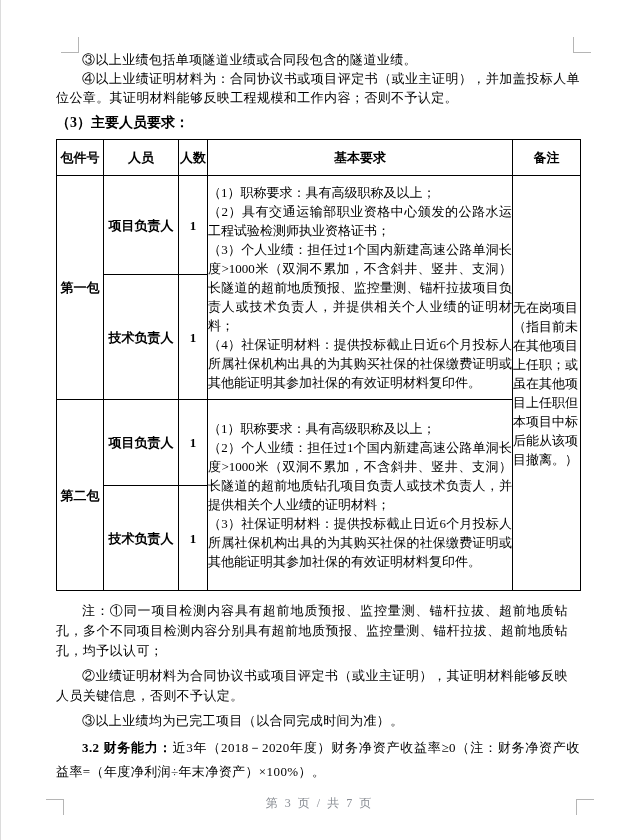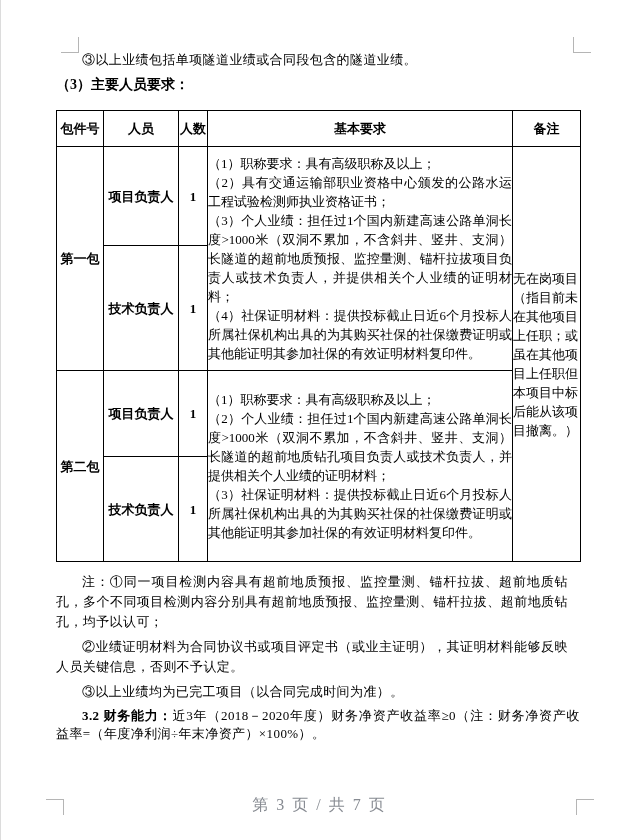--- a/index.html
+++ b/index.html
@@ -24,21 +24,21 @@
   .para{
     font-size:13px;line-height:19px;margin:0;
     text-indent:2em;text-align:justify;letter-spacing:0.4px;
   }
   .heading{
     font-size:14px;font-weight:bold;margin:6px 0 7px 0;line-height:19px;
   }
 
   table.ptable{
     border-collapse:collapse;table-layout:fixed;width:524px;
-    margin:16px 0 8px 0;
+    margin:7px 0 8px 0;
   }
   table.ptable col.c1{width:47px;}
   table.ptable col.c2{width:75px;}
   table.ptable col.c3{width:29px;}
   table.ptable col.c4{width:305px;}
   table.ptable col.c5{width:68px;}
   table.ptable th,table.ptable td{
     border:1px solid #000;font-size:13px;line-height:19px;
     padding:0;overflow:hidden;
   }
@@ -55,44 +55,45 @@
     vertical-align:middle;padding:1px 2px;font-size:13px;line-height:19px;
     word-break:break-all;text-align:left;
   }
 
   .notes-block{margin-top:10px;}
   .note{
     font-size:13px;line-height:20px;margin:0 12px 5px 0;
     text-indent:2em;text-align:justify;letter-spacing:0.4px;
   }
   .finance{
-    font-size:13px;line-height:18px;margin:2px 0 0 0;
+    font-size:13px;line-height:24px;margin:2px 0 0 0;
     text-indent:2em;text-align:justify;letter-spacing:0.4px;
   }
   .finance .bold{font-weight:bold;}
 
   .footer{
     position:absolute;left:0;top:795px;width:637px;
-    text-align:center;font-size:16px;color:#878b92;letter-spacing:2px;
+    text-align:center;font-size:12px;color:#878b92;letter-spacing:2px;
     font-family:"Liberation Serif","DejaVu Serif",serif;
   }
 </style>
 </head>
 <body>
 
 <div class="page">
 
   <div class="crop-mark tl"></div>
   <div class="crop-mark tr"></div>
   <div class="crop-mark bl"></div>
   <div class="crop-mark br"></div>
 
   <div class="content">
 
     <p class="para">③以上业绩包括单项隧道业绩或合同段包含的隧道业绩。</p>
+    <p class="para">④以上业绩证明材料为：合同协议书或项目评定书（或业主证明），并加盖投标人单位公章。其证明材料能够反映工程规模和工作内容；否则不予认定。</p>
 
     <h3 class="heading">（3）主要人员要求：</h3>
 
     <table class="ptable">
       <colgroup>
           <col class="c1">
           <col class="c2">
           <col class="c3">
           <col class="c4">
           <col class="c5">

